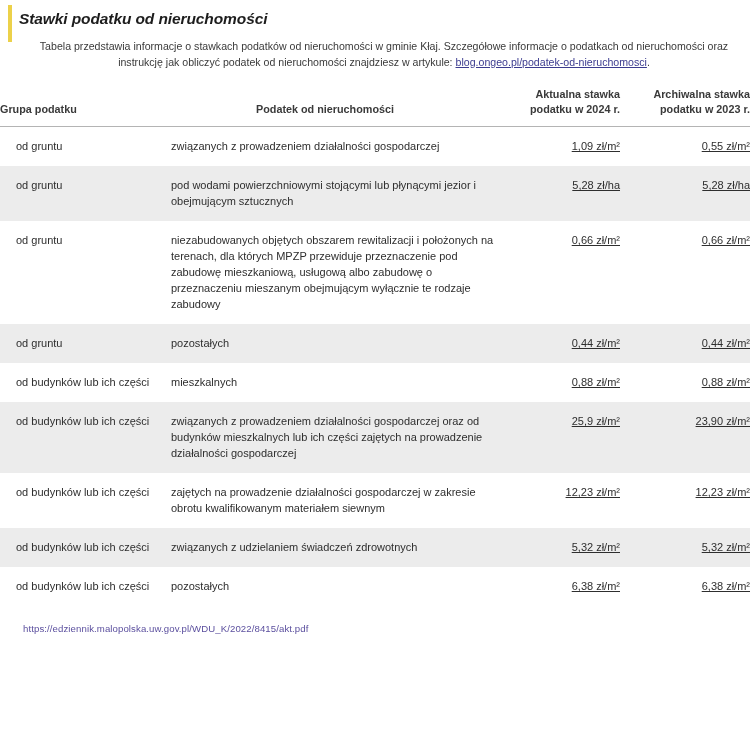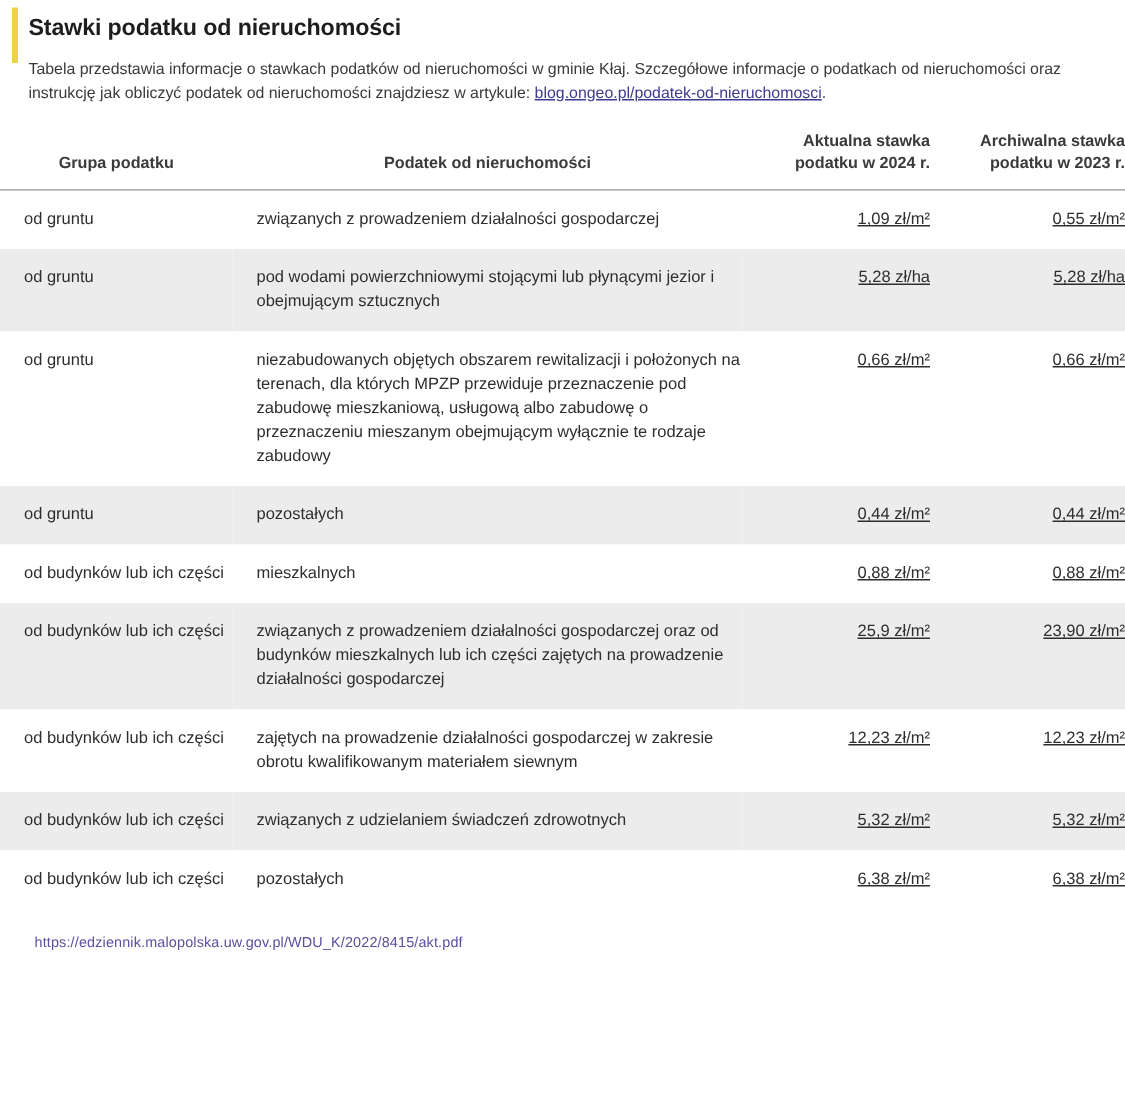--- a/index.html
+++ b/index.html
@@ -29,28 +29,29 @@
     height: 37px;
     background: #ecd14a;
   }
   .page-title {
     font-size: 15.5px;
     font-weight: bold;
     color: #1d1d1d;
     letter-spacing: -0.1px;
     margin: 0 0 0 0;
     line-height: 20px;
+    font-style: italic;
   }
   .intro {
-    margin: 10px 0 0 0;
+    margin: 10px 0 0 14px;
     font-size: 10.6px;
     line-height: 15.5px;
     color: #3a3a3a;
     max-width: 718px;
-    text-align: left;
+    text-align: center;
   }
   .intro-link {
     color: #3b3b8f;
     text-decoration: underline;
     cursor: pointer;
   }
 
   
   .tax-table {
     width: 750px;
@@ -66,21 +67,21 @@
   .tax-table thead th {
     font-size: 10.8px;
     font-weight: bold;
     color: #3a3a3a;
     vertical-align: bottom;
     padding: 0 0 9px 0;
     line-height: 15px;
     border-bottom: 1.5px solid #b4b4b4;
   }
   th.h-group {
-    text-align: center;
+    text-align: left;
     padding-left: 18px;
   }
   th.h-desc {
     text-align: center;
     padding-left: 14px;
   }
   th.h-current, th.h-archive {
     text-align: right;
     padding-right: 15px;
   }

